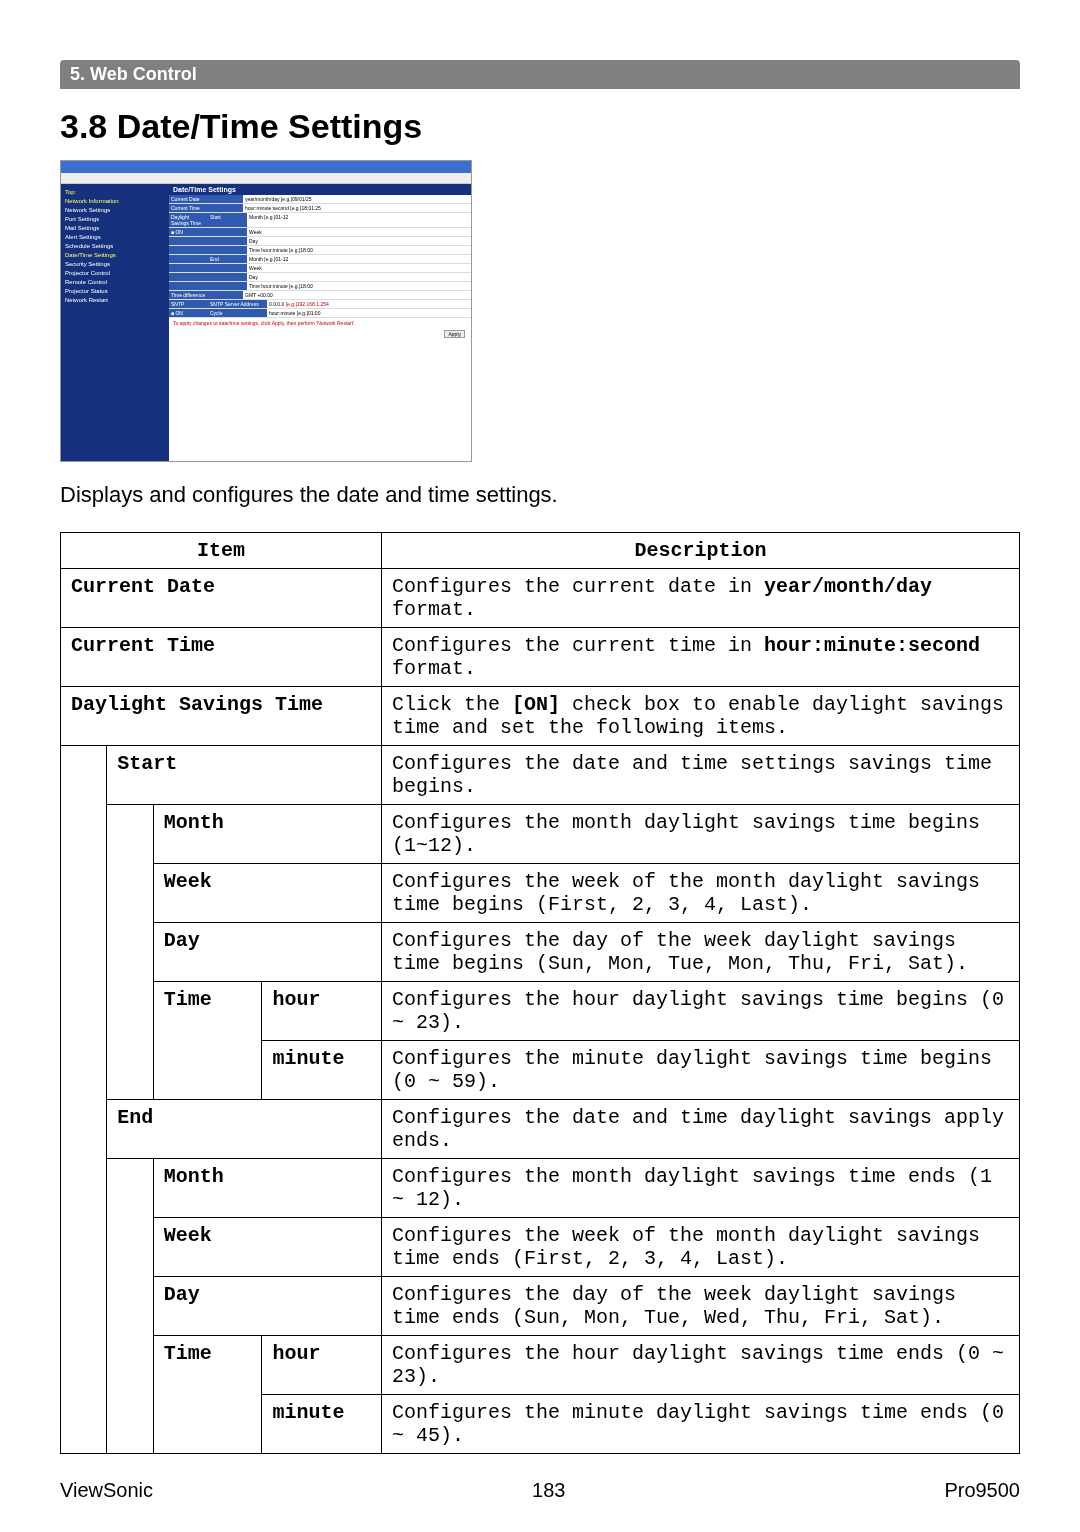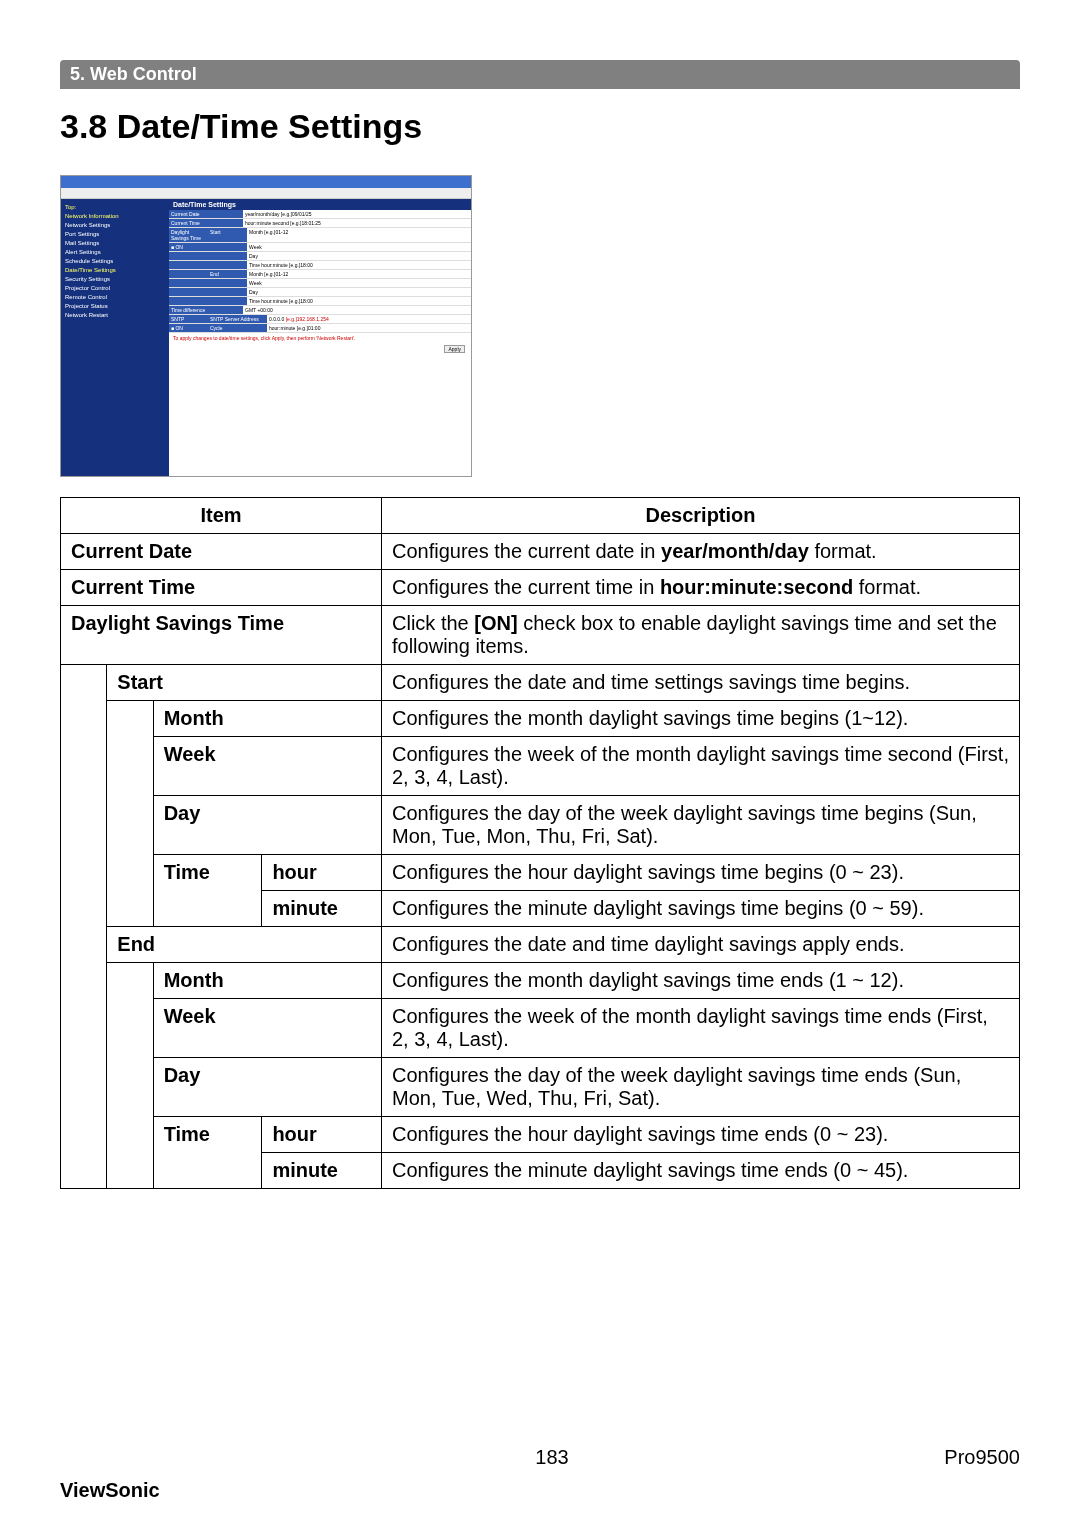--- a/index.html
+++ b/index.html
@@ -19,21 +19,21 @@
   .section-bar {
     background: #808080;
     color: #fff;
     font-weight: bold;
     font-size: 18px;
     padding: 4px 10px;
     border-radius: 4px 4px 0 0;
   }
   h1 {
     font-size: 34px;
-    margin: 18px 0 29px 0;
+    margin: 18px 0 14px 0;
     font-weight: 900;
   }
   .screenshot-placeholder {
     width: 410px;
     height: 300px;
     border: 1px solid #999;
     background: linear-gradient(#d9e6f7, #f5f5f5);
     position: relative;
     overflow: hidden;
     margin-bottom: 20px;
@@ -103,36 +103,37 @@
   table.desc {
     border-collapse: collapse;
     width: 100%;
     font-size: 20px;
   }
   table.desc th, table.desc td {
     border: 1.5px solid #000;
     padding: 6px 10px;
     vertical-align: top;
     text-align: left;
+    font-family: Liberation Mono, monospace;
   }
   table.desc th {
     font-weight: bold;
     text-align: center;
   }
   .b { font-weight: bold; }
   .footer {
     position: absolute;
     bottom: 30px;
     left: 60px;
     right: 60px;
     display: flex;
     justify-content: space-between;
     font-size: 20px;
   }
-  .footer .brand { font-weight: bold; margin-top: 33px; }
+  .footer .brand { font-weight: normal; }
 </style>
 </head>
 <body>
 
 <div class="page">
 
   <div class="section-bar">5. Web Control</div>
 
   <h1>3.8 Date/Time Settings</h1>
 
@@ -220,20 +221,21 @@
             <div class="lab" style="width:35px">■ ON</div>
             <div class="lab" style="width:55px">Cycle</div>
             <div class="val"><span>hour:minute  [e.g.]01:00</span></div>
           </div>
         <div class="note">To apply changes to date/time settings, click Apply, then perform 'Network Restart'.</div>
         <div class="apply">Apply</div>
       </div>
     </div>
   </div>
 
+  <div class="intro">Displays and configures the date and time settings.</div>
 
   <table class="desc">
     <tbody>
         <tr>
       <th colspan="4" style="width:300px">Item</th>
       <th>Description</th>
     </tr>
 
     <tr>
       <td colspan="4" class="b">Current Date</td>
@@ -253,21 +255,21 @@
       <td colspan="3" class="b">Start</td>
       <td>Configures the date and time settings savings time begins.</td>
     </tr>
     <tr>
       <td rowspan="5" style="width:22px"></td>
       <td colspan="2" class="b">Month</td>
       <td>Configures the month daylight savings time begins (1~12).</td>
     </tr>
     <tr>
       <td colspan="2" class="b">Week</td>
-      <td>Configures the week of the month daylight savings time second (First, 2, 3, 4, Last).</td>
+      <td>Configures the week of the month daylight savings time begins (First, 2, 3, 4, Last).</td>
     </tr>
     <tr>
       <td colspan="2" class="b">Day</td>
       <td>Configures the day of the week daylight savings time begins (Sun, Mon, Tue, Mon, Thu, Fri, Sat).</td>
     </tr>
     <tr>
       <td rowspan="2" class="b" style="width:80px">Time</td>
       <td class="b" style="width:90px">hour</td>
       <td>Configures the hour daylight savings time begins (0 ~ 23).</td>
     </tr>

